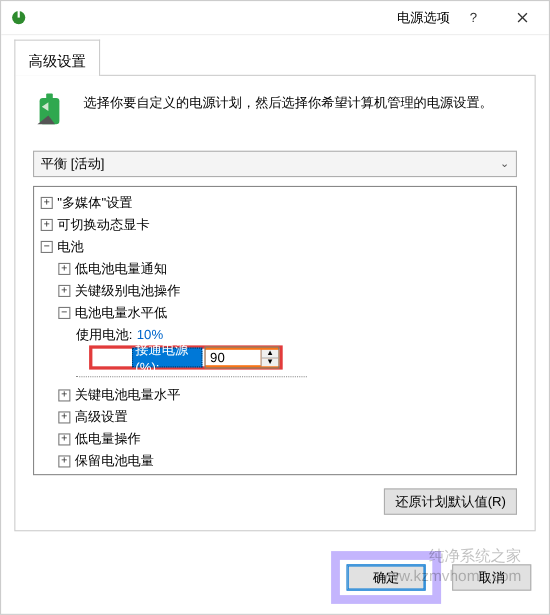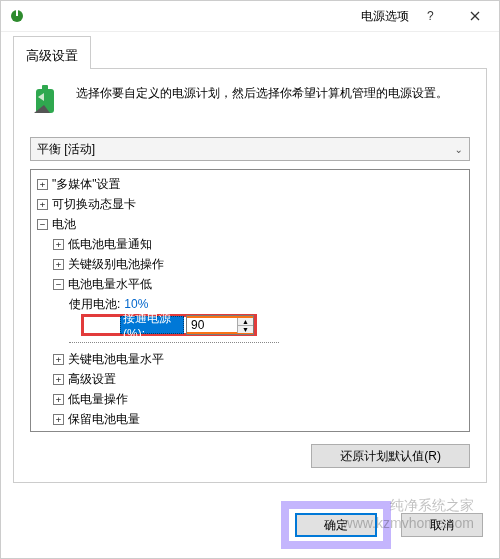--- a/index.html
+++ b/index.html
@@ -70,21 +70,21 @@
     font-family: inherit; text-align: left;
   }
   .spinbuttons { display: flex; flex-direction: column; width: 16px; border-left: 1px solid #aaa; }
   .spinbuttons .sb { flex: 1; display: flex; align-items: center; justify-content: center; font-size: 7px; background: #f0f0f0; cursor: pointer; }
   .spinbuttons .sb:first-child { border-bottom: 1px solid #aaa; }
 
   .highlight-box { border: 3px solid #e23b3b; }
 
   .restore-row { display: flex; justify-content: flex-end; margin-top: 12px; }
   .btn {
-    height: 24px; padding: 0 28px; border: 1px solid #adadad; background: #e1e1e1;
+    height: 24px; padding: 0 9px; border: 1px solid #adadad; background: #e1e1e1;
     font-family: inherit; font-size: 12px; display: inline-flex; align-items: center; justify-content: center;
     cursor: pointer;
   }
   .btn.default { border-color: #0078d7; box-shadow: inset 0 0 0 1px #0078d7; }
 
   .dialog-buttons {
     display: flex; align-items: center; justify-content: flex-end; gap: 10px;
     padding: 8px 16px 10px 0;
   }
 

